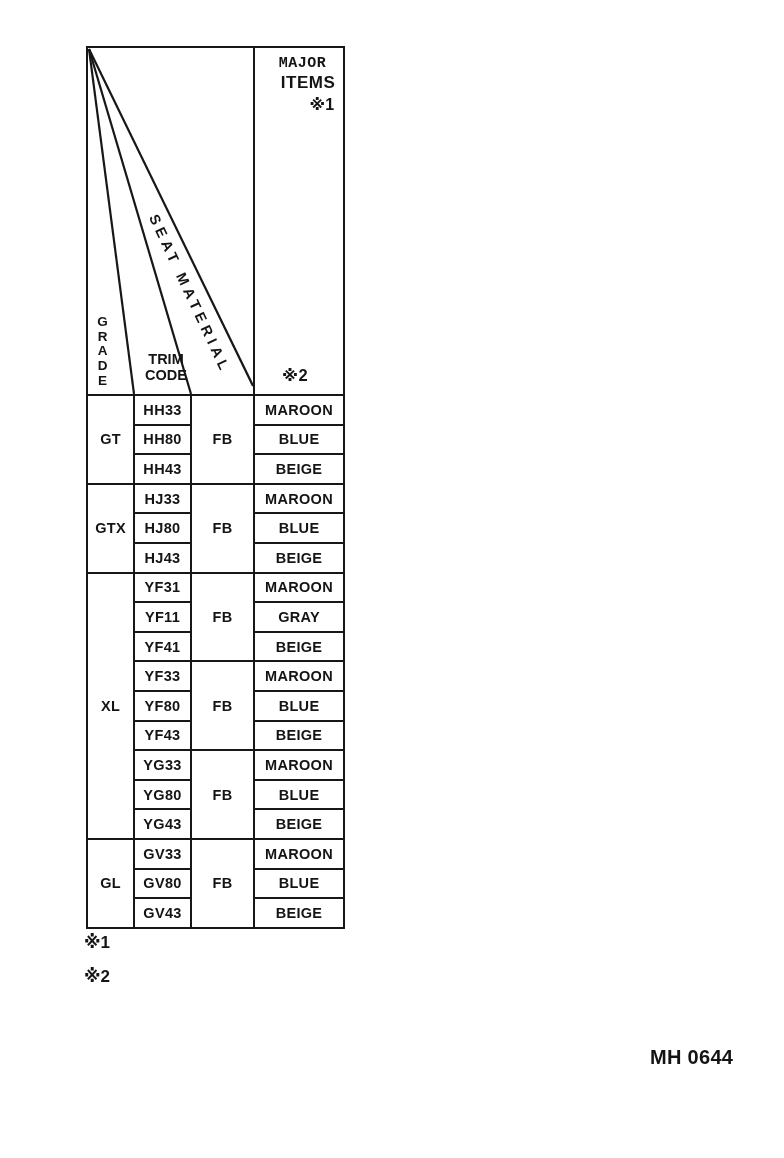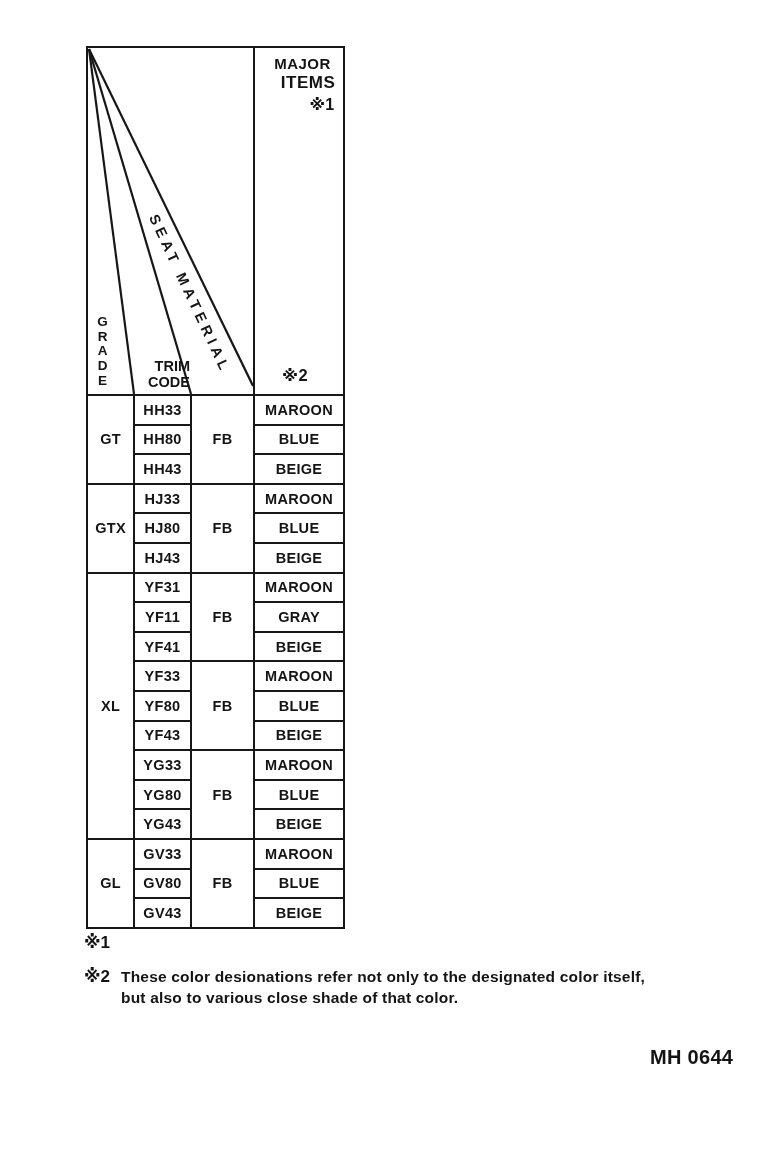--- a/index.html
+++ b/index.html
@@ -26,34 +26,34 @@
   .diag-svg { position:absolute; left:0; top:0; width:100%; height:100%; display:block; }
   .diag-svg line { stroke:#171717; stroke-width:2.2; }
 
   .grade-label {
     position:absolute; left:9px; bottom:5px;
     width:11px; word-break:break-all;
     font-size:13.5px; line-height:1.1; font-weight:700;
     letter-spacing:0;
   }
   .trim-label {
-    position:absolute; left:54px; bottom:3px; width:48px;
-    font-size:14.5px; line-height:1.15; font-weight:700; text-align:right;
+    position:absolute; left:54px; bottom:10px; width:48px;
+    font-size:14.5px; line-height:1.15; font-weight:700; text-align:center;
     letter-spacing:0;
   }
   .seat-label {
     position:absolute; left:102px; top:246px;
     transform:translate(-50%,-50%) rotate(65deg);
     white-space:nowrap; font-size:14.5px; font-weight:700;
     letter-spacing:4.5px;
   }
 
   
   td.major-cell { position:relative; height:346px; vertical-align:top; text-align:left; }
-  .mi-l1 { padding:7px 0 0 7px;  font-size:15px; letter-spacing:0.5px; }
+  .mi-l1 { padding:7px 0 0 7px;  font-size:15px; letter-spacing:0.5px;font-family:Liberation Mono, monospace; }
   .mi-l2 { padding:1px 0 0 18px; font-size:17px; letter-spacing:0.5px; }
   .mi-l3 { padding:2px 0 0 46px; font-size:16px; }
   .mi-note2 {
     position:absolute; bottom:9px; left:0; right:8px;
     text-align:center; font-size:16.5px;
   }
 
   
   .footnotes { position:absolute; left:84px; top:933px; width:690px; }
   .footnote { display:flex; align-items:flex-start; margin-bottom:14px; }
@@ -188,22 +188,18 @@
     </tbody>
       </table>
   </div>
 
   <div class="footnotes">
     <div class="footnote">
       <div class="fn-marker">※1</div>
     </div>
     <div class="footnote">
       <div class="fn-marker">※2</div>
-      <div class="fn-text">
-        <div>These color desionations refer not only to the designated color itself,</div>
-        <div>but also to various close shade of that color.</div>
-      </div>
     </div>
   </div>
 
   <div class="doc-code">MH 0644</div>
 
 </div>
 
 </body></html>

